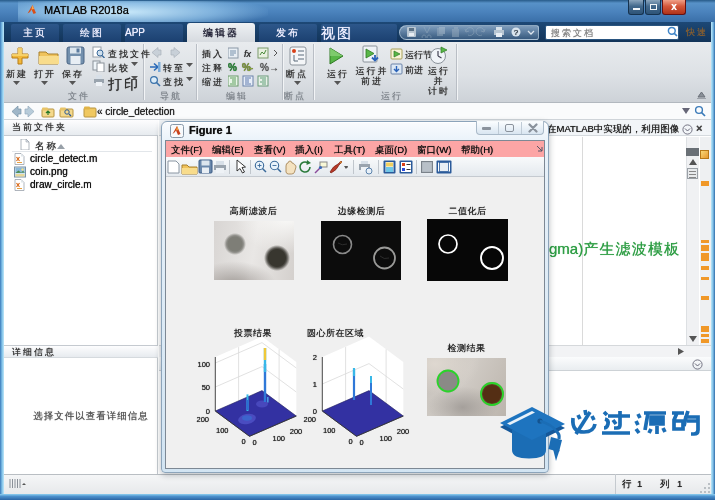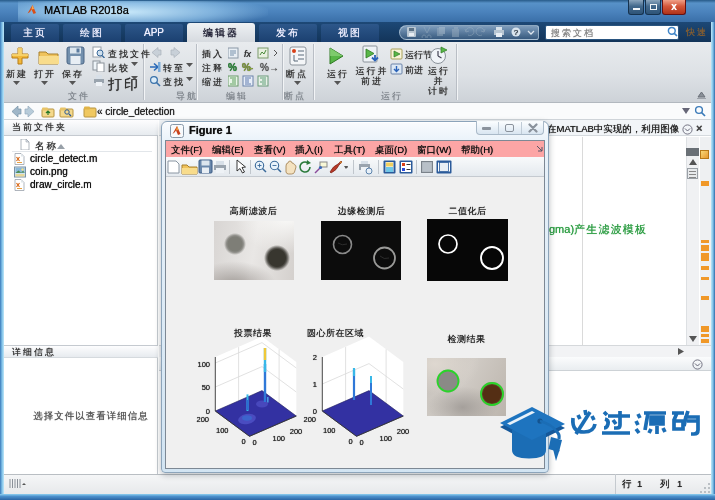--- a/index.html
+++ b/index.html
@@ -25,24 +25,24 @@
     <div class="abs" style="left:4px;top:8px;width:7px;height:2px;background:#f0f4f8"></div>
   </div>
 <div class="abs" style="left:645px;top:0;width:16px;height:15px;background:linear-gradient(180deg,#8aa5bd,#42688c 45%,#2e5478);border:1px solid #16324e;border-top:none;border-radius:0 0 3px 3px">
     <div class="abs" style="left:4px;top:4px;width:7px;height:6px;border:1px solid #f0f4f8"></div>
   </div>
 <div class="abs" style="left:662px;top:0;width:24px;height:15px;background:linear-gradient(180deg,#f0a088,#d4573a 45%,#b03318);border:1px solid #611;border-top:none;border-radius:0 0 3px 3px;color:#fff;font-size:10px;font-weight:bold;text-align:center;line-height:13px">x</div>
 
 <div class="abs" style="left:4px;top:22px;width:707px;height:20px;background:linear-gradient(180deg,#1d4876,#133459)"></div>
 <div class="abs" style="left:11px;top:24px;width:48px;height:18px;background:linear-gradient(180deg,#2d578a,#1b4070);border-radius:2px 2px 0 0;color:#eef;font-size:10px;text-align:center;line-height:18px"><span class="cjk">主页</span></div>
 <div class="abs" style="left:63px;top:24px;width:58px;height:18px;background:linear-gradient(180deg,#2d578a,#1b4070);border-radius:2px 2px 0 0;color:#eef;font-size:10px;text-align:center;line-height:18px"><span class="cjk">绘图</span></div>
-<div class="abs" style="left:125px;top:24px;width:58px;height:18px;background:linear-gradient(180deg,#2d578a,#1b4070);border-radius:2px 2px 0 0;color:#eef;font-size:10px;text-align:center;line-height:18px">APP</div>
+<div class="abs" style="left:125px;top:24px;width:58px;height:18px;background:linear-gradient(180deg,#2d578a,#1b4070);border-radius:2px 2px 0 0;color:#eef;font-size:10px;line-height:18px">APP</div>
 <div class="abs" style="left:187px;top:23px;width:68px;height:19px;background:linear-gradient(180deg,#eef1f4,#d6dadf);border-radius:3px 3px 0 0;color:#1a1a2e;font-size:10px;text-align:center;line-height:19px"><span class="cjk">编辑器</span></div>
 <div class="abs" style="left:259px;top:24px;width:58px;height:18px;background:linear-gradient(180deg,#2d578a,#1b4070);border-radius:2px 2px 0 0;color:#eef;font-size:10px;text-align:center;line-height:18px"><span class="cjk">发布</span></div>
-<div class="abs" style="left:321px;top:24px;width:58px;height:18px;background:linear-gradient(180deg,#2d578a,#1b4070);border-radius:2px 2px 0 0;color:#eef;font-size:10px;text-align:center;line-height:18px"><span class="cjk">视图</span></div>
+<div class="abs" style="left:321px;top:24px;width:76px;height:18px;background:linear-gradient(180deg,#2d578a,#1b4070);border-radius:2px 2px 0 0;color:#eef;font-size:14px;text-align:left;line-height:18px"><span class="cjk">视图</span></div>
 
 <div class="abs" style="left:399px;top:25px;width:140px;height:15px;background:linear-gradient(180deg,rgba(170,195,220,.7),rgba(90,125,160,.5));border:1px solid rgba(220,235,245,.5);border-radius:8px 3px 3px 8px"></div>
 <svg class="abs" style="left:404px;top:27px" width="132" height="11" viewBox="0 0 132 11">
   <g fill="#c8d4de">
       <rect x="3" y="0" width="9" height="10" rx="1" fill="#b8c6d2"></rect>
       <rect x="5" y="1" width="5" height="3" fill="#5a7186"></rect>
       <rect x="5" y="6" width="5" height="3" fill="#e8eef4"></rect>
     </g>
   <g opacity="0.45" fill="#9fb2c2">
       <path d="M20 0 l3 6 M26 0 l-3 6 M20 8 a2 2 0 1 0 .1 0 M25 8 a2 2 0 1 0 .1 0" stroke="#9fb2c2" fill="none"></path>
@@ -75,21 +75,21 @@
 <div class="abs" style="left:143px;top:44px;width:1px;height:56px;background:#b9bec5;box-shadow:1px 0 0 #f2f4f6"></div>
 <div class="abs" style="left:196px;top:44px;width:1px;height:56px;background:#b9bec5;box-shadow:1px 0 0 #f2f4f6"></div>
 <div class="abs" style="left:282px;top:44px;width:1px;height:56px;background:#b9bec5;box-shadow:1px 0 0 #f2f4f6"></div>
 <div class="abs" style="left:313px;top:44px;width:1px;height:56px;background:#b9bec5;box-shadow:1px 0 0 #f2f4f6"></div>
 <div class="abs" style="left:456px;top:44px;width:1px;height:56px;background:#b9bec5;box-shadow:1px 0 0 #f2f4f6"></div>
 <svg class="abs" style="left:697px;top:92px" width="9" height="7" viewBox="0 0 9 7">
     <path d="M0 7 h9 M4.5 0 L8 5 H1 Z" stroke="#6a7078" fill="#8a9098"></path>
   </svg>
 <div class="abs" style="left:4px;top:90px;width:707px;height:13px;font-size:9px;color:#82888f">
   <span class="abs cjk" style="left:64px">文件</span>
-  <span class="abs cjk" style="left:172px">导航</span>
+  <span class="abs cjk" style="left:156px">导航</span>
   <span class="abs cjk" style="left:222px">编辑</span>
   <span class="abs cjk" style="left:280px">断点</span>
   <span class="abs cjk" style="left:377px">运行</span>
 </div>
 
 <svg class="abs" style="left:10px;top:46px" width="20" height="20" viewBox="0 0 20 20">
     <path d="M8 2 h4 v6 h6 v4 h-6 v6 h-4 v-6 H2 v-4 h6 z" fill="#f2b83a" stroke="#b67d18" stroke-width="1"></path>
     <path d="M8 2 h4 v6 h6 v2 h-16 v-2 h6 z" fill="#f8d878" opacity="0.8"></path>
   </svg>
 <svg class="abs" style="left:38px;top:48px" width="22" height="17" viewBox="0 0 22 17">
@@ -299,21 +299,21 @@
 
 <div class="abs" style="left:159px;top:120px;width:552px;height:16px;background:#f2f5f8;border-bottom:1px solid #d5dade"></div>
 <div class="abs" style="left:547px;top:123px;width:132px;overflow:hidden;font-size:9.5px;color:#222;white-space:nowrap">在MATLAB中实现的，利用图像边...</div>
 <svg class="abs" style="left:682px;top:124px" width="11" height="11" viewBox="0 0 11 11">
     <circle cx="5.5" cy="5.5" r="4.6" fill="none" stroke="#667" stroke-width="0.9"></circle>
     <path d="M3 4.5 l2.5 2.5 2.5 -2.5" stroke="#667" fill="none" stroke-width="1"></path>
   </svg>
 <div class="abs" style="left:696px;top:122px;font-size:11px;font-weight:bold;color:#444">×</div>
 
 <div class="abs" style="left:582px;top:137px;width:1px;height:208px;background:#dadada"></div>
-<div class="abs" style="left:549px;top:222px;font-size:11px;color:#2f9e45;white-space:nowrap">gma)<span style="letter-spacing:1.2px">产生滤波模板</span></div>
+<div class="abs" style="left:549px;top:240px;font-size:15px;color:#2f9e45;white-space:nowrap">gma)<span style="letter-spacing:1.2px">产生滤波模板</span></div>
 
 <div class="abs" style="left:686px;top:137px;width:13px;height:208px;background:#f0f1f3;border-left:1px solid #dde0e3"></div>
 <div class="abs" style="left:686px;top:148px;width:13px;height:8px;background:#6a7076"></div>
 <svg class="abs" style="left:689px;top:159px" width="8" height="6" viewBox="0 0 8 6">
     <path d="M4 0 L8 6 H0 Z" fill="#555"></path>
   </svg>
 <div class="abs" style="left:687px;top:168px;width:11px;height:11px;background:#e8eaec;border:1px solid #9aa0a6">
     <div style="margin:2px 1px;height:1px;background:#888"></div>
     <div style="margin:2px 1px;height:1px;background:#888"></div>
     <div style="margin:2px 1px;height:1px;background:#888"></div>
@@ -495,21 +495,21 @@
       </g>
 </svg>
 
 <div class="abs" style="left:166px;top:177px;width:378px;height:291px;background:#f0f0f0"></div>
 
 <div class="abs" style="left:213px;top:205px;width:81px;text-align:center;font-size:9px;color:#222"><span style="letter-spacing:0.5px">高斯滤波后</span></div>
 <div class="abs" style="left:321px;top:205px;width:81px;text-align:center;font-size:9px;color:#222"><span style="letter-spacing:0.5px">边缘检测后</span></div>
 <div class="abs" style="left:427px;top:205px;width:81px;text-align:center;font-size:9px;color:#222"><span style="letter-spacing:0.5px">二值化后</span></div>
 <div class="abs" style="left:203px;top:327px;width:100px;text-align:center;font-size:9px;color:#222"><span style="letter-spacing:0.5px">投票结果</span></div>
 <div class="abs" style="left:307px;top:327px;width:107px;text-align:left;font-size:9px;color:#222"><span style="letter-spacing:0.5px">圆心所在区域</span></div>
-<div class="abs" style="left:427px;top:333px;width:79px;text-align:center;font-size:9px;color:#222"><span style="letter-spacing:0.5px">检测结果</span></div>
+<div class="abs" style="left:427px;top:342px;width:79px;text-align:center;font-size:9px;color:#222"><span style="letter-spacing:0.5px">检测结果</span></div>
 
 <div class="abs" style="left:214px;top:221px;width:80px;height:59px;background:
  radial-gradient(circle 10px at 21px 23px, #7e7e77 0 7px, rgba(110,110,104,0.7) 8.5px, rgba(130,130,125,0) 11px),
  radial-gradient(circle 12px at 63px 37px, #38362f 0 8.5px, rgba(58,56,50,0.8) 10px, rgba(95,93,88,0) 13px),
  radial-gradient(ellipse 60px 36px at 25% 112%, rgba(152,146,142,0.95), rgba(170,165,160,0) 72%),
  radial-gradient(ellipse 70px 50px at 92% -8%, rgba(252,252,251,0.95), rgba(242,241,240,0) 75%),
  linear-gradient(100deg,#d8d5d3 0%,#e9e7e5 50%,#d4d0cd 100%)"></div>
 
 <div class="abs" style="left:321px;top:221px;width:80px;height:59px;background:#0c0c0c"></div>
 <svg class="abs" style="left:321px;top:221px" width="80" height="59" viewBox="0 0 80 59">

